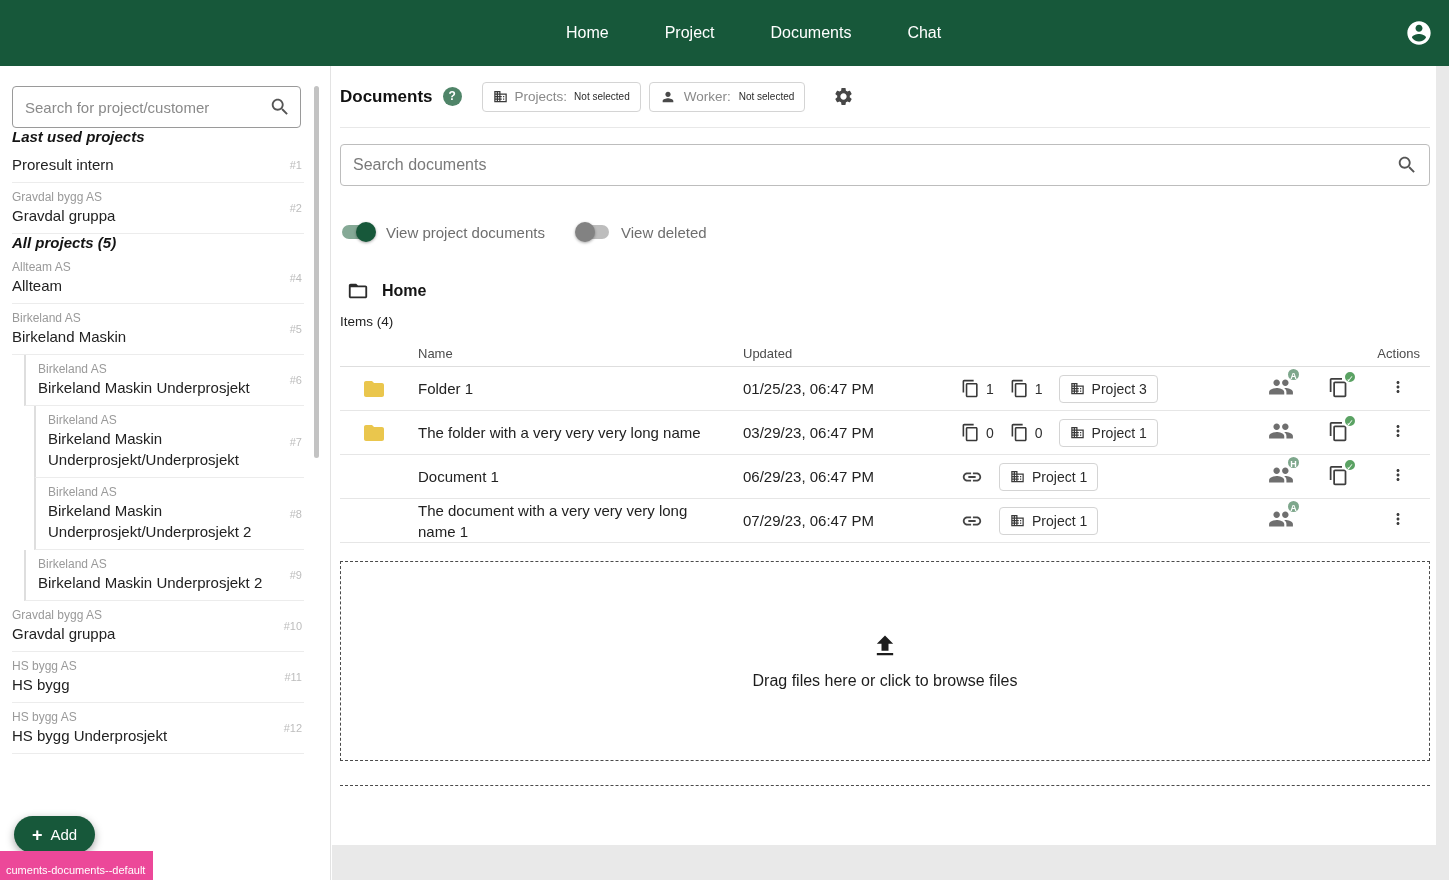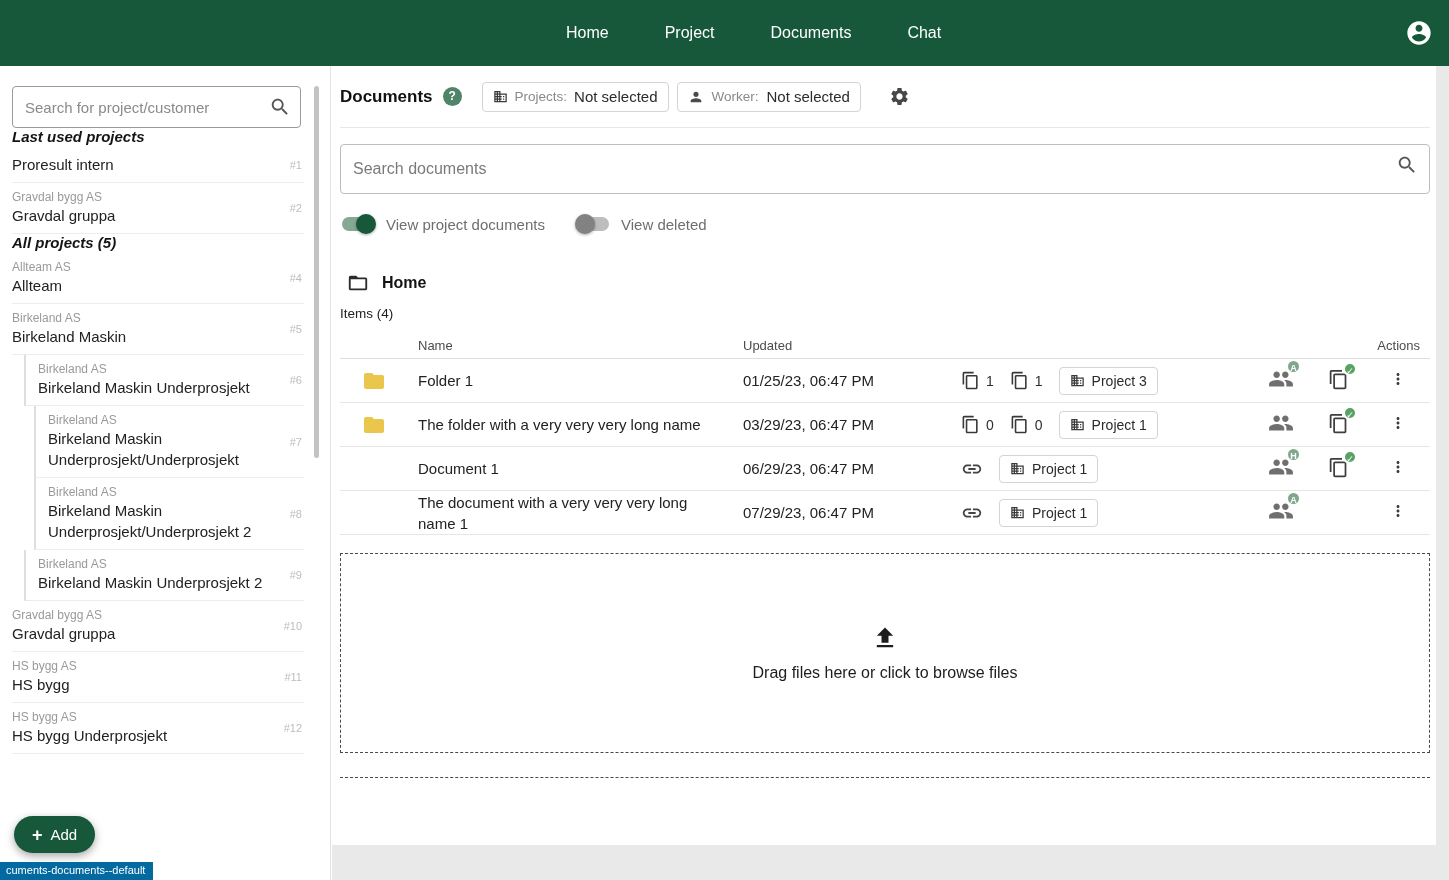--- a/index.html
+++ b/index.html
@@ -59,48 +59,48 @@
     position: absolute; left: 14px; bottom: 27px; height: 37px; z-index: 20;
     background: var(--brand-green); color: #fff; border: none; border-radius: 19px;
     padding: 0 18px; font-size: 15px; font-family: inherit; cursor: pointer;
     display: flex; align-items: center; gap: 8px;
     box-shadow: 0 3px 8px rgba(0,0,0,.35);
   }
   .add-btn .plus { font-size: 18px; font-weight: bold; line-height: 1; }
 
   .statusbar {
     position: absolute; left: 0; bottom: 0; z-index: 30;
-    background: #0369a1; color: #fff; font-size: 11px; padding: 2px 8px 4px 6px;
+    background: #ec4899; color: #fff; font-size: 11px; padding: 13px 8px 4px 6px;
   }
 
   
   .main { position: absolute; top: 66px; left: 332px; right: 0; bottom: 0; background: #e9e9e9; }
   .panel { background: #fff; margin-right: 13px; height: 779px; padding: 0 6px 0 8px; }
 
   .panel-header { height: 62px; display: flex; align-items: center; border-bottom: 1px solid #e8e8e8; }
   .page-title { font-size: 17px; font-weight: bold; color: #111; }
   .help { width: 19px; height: 19px; border-radius: 50%; background: #4f8468; color: #fff;
           font-size: 12px; font-weight: bold; text-align: center; line-height: 19px; margin-left: 10px; cursor: pointer; }
   .chip { display: inline-flex; align-items: center; gap: 7px; height: 30px; padding: 0 10px;
           border: 1px solid #d4d4d4; border-radius: 4px; cursor: pointer; background: #fff; }
   .chip-label { font-size: 13.5px; color: #8a8a8a; }
-  .chip-value { font-size: 15px; color: #2b2b2b; }
+  .chip-value { font-size: 10px; color: #2b2b2b; }
   .chip.first { margin-left: 20px; }
   .chip + .chip { margin-left: 8px; gap: 8px; }
   .gear { margin-left: 28px; cursor: pointer; }
 
   .doc-search { position: relative; margin-top: 16px; }
   .doc-search input {
-    width: 100%; height: 50px; border: 1px solid #bdbdbd; border-radius: 4px;
+    width: 100%; height: 42px; border: 1px solid #bdbdbd; border-radius: 4px;
     padding: 0 44px 0 12px; font-size: 16px; font-family: inherit; color: #222; outline: none;
   }
   .doc-search input::placeholder { color: #7a7a7a; }
   .doc-search .mag { position: absolute; right: 12px; top: 10px; }
 
-  .toggles { margin-top: 16px; display: flex; align-items: center; height: 28px; text-align: right; }
+  .toggles { margin-top: 32px; display: flex; align-items: center; height: 28px; text-align: right; }
   .switch { position: relative; width: 36px; height: 20px; display: inline-block; cursor: pointer; }
   .switch .track { position: absolute; left: 2px; top: 3px; width: 32px; height: 14px; border-radius: 7px; }
   .switch .thumb { position: absolute; top: 0; width: 20px; height: 20px; border-radius: 50%; box-shadow: 0 1px 3px rgba(0,0,0,.35); }
   .switch.on .track { background: #85a996; }
   .switch.on .thumb { right: 0; background: var(--brand-green); }
   .switch.off .track { background: #bdbdbd; }
   .switch.off .thumb { left: 0; background: #828282; }
   .tlabel { font-size: 15px; color: #6e6e6e; margin-left: 10px; }
   .tlabel.gap { margin-right: 30px; }
 

